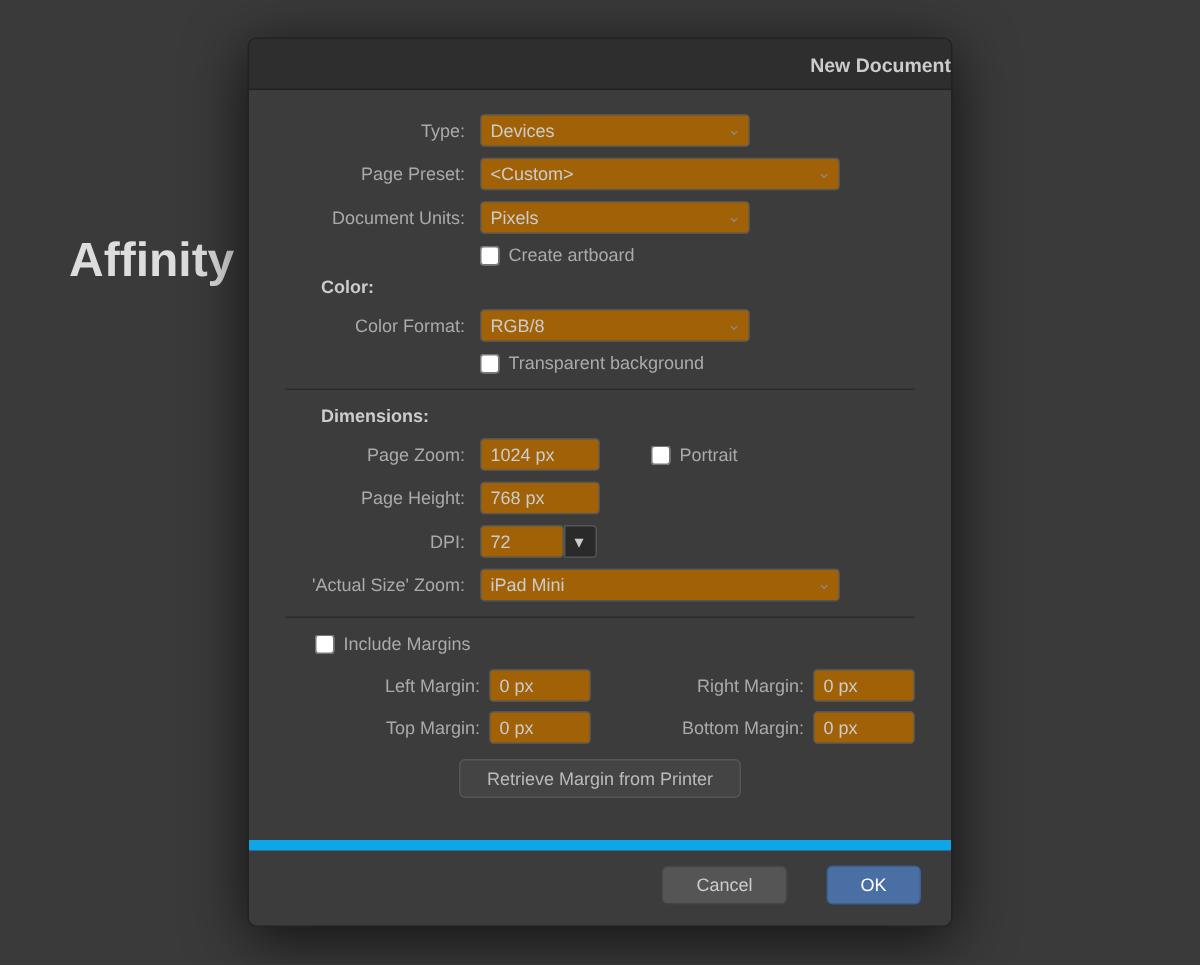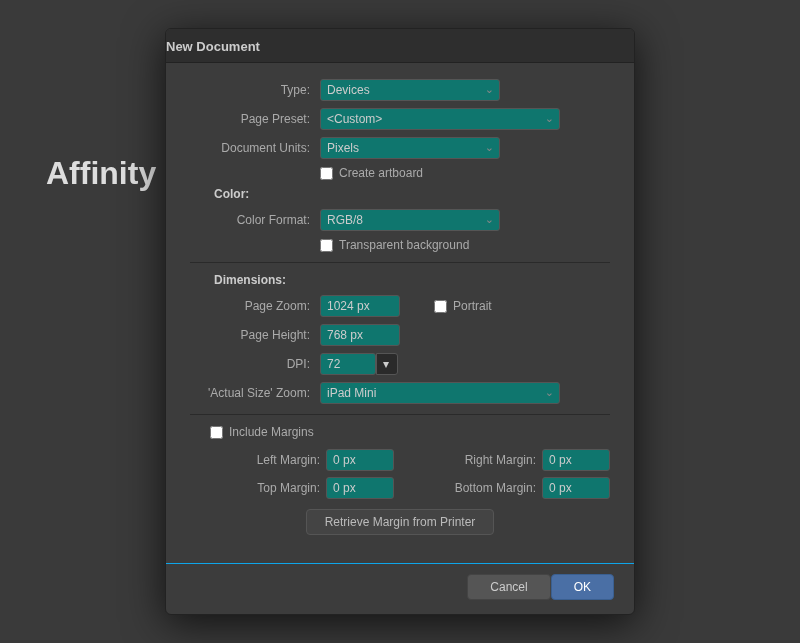--- a/index.html
+++ b/index.html
@@ -31,21 +31,21 @@
       z-index: 10;
       background: #3c3c3c;
       border: 1px solid #222;
       border-radius: 6px;
       width: 470px;
       box-shadow: 0 8px 40px rgba(0,0,0,0.7);
       overflow: hidden;
     }
     .dialog-titlebar {
       background: #2e2e2e;
-      text-align: left;
+      text-align: right;
       padding: 10px 0 8px 0;
       font-size: 13px;
       font-weight: 600;
       color: #ccc;
       border-bottom: 1px solid #222;
     }
     .dialog-body {
       padding: 16px 24px 18px 24px;
     }
     .form-row {
@@ -57,21 +57,21 @@
       text-align: right;
       color: #aaa;
       font-size: 12px;
       flex: 0 0 130px;
       padding-right: 10px;
     }
     .form-control {
       flex: 1;
     }
     select, input[type="text"] {
-      background: #0f766e;
+      background: #a16207;
       border: 1px solid #555;
       border-radius: 3px;
       color: #ccc;
       font-size: 12px;
       padding: 3px 6px;
       outline: none;
       appearance: none;
       -webkit-appearance: none;
     }
     select {
@@ -215,23 +215,23 @@
       border-radius: 4px;
       color: #bbb;
       font-size: 12px;
       padding: 5px 18px;
       cursor: pointer;
       text-align: right;
     }
     .dialog-footer {
       display: flex;
       justify-content: flex-end;
-      gap: 0;
+      gap: 26px;
       padding: 10px 20px 14px 20px;
-      border-top: 1px solid #0ea5e9;
+      border-top: 7px solid #0ea5e9;
     }
     .btn {
       background: #555;
       border: 1px solid #444;
       border-radius: 4px;
       color: #ccc;
       font-size: 12px;
       padding: 5px 22px;
       cursor: pointer;
     }

